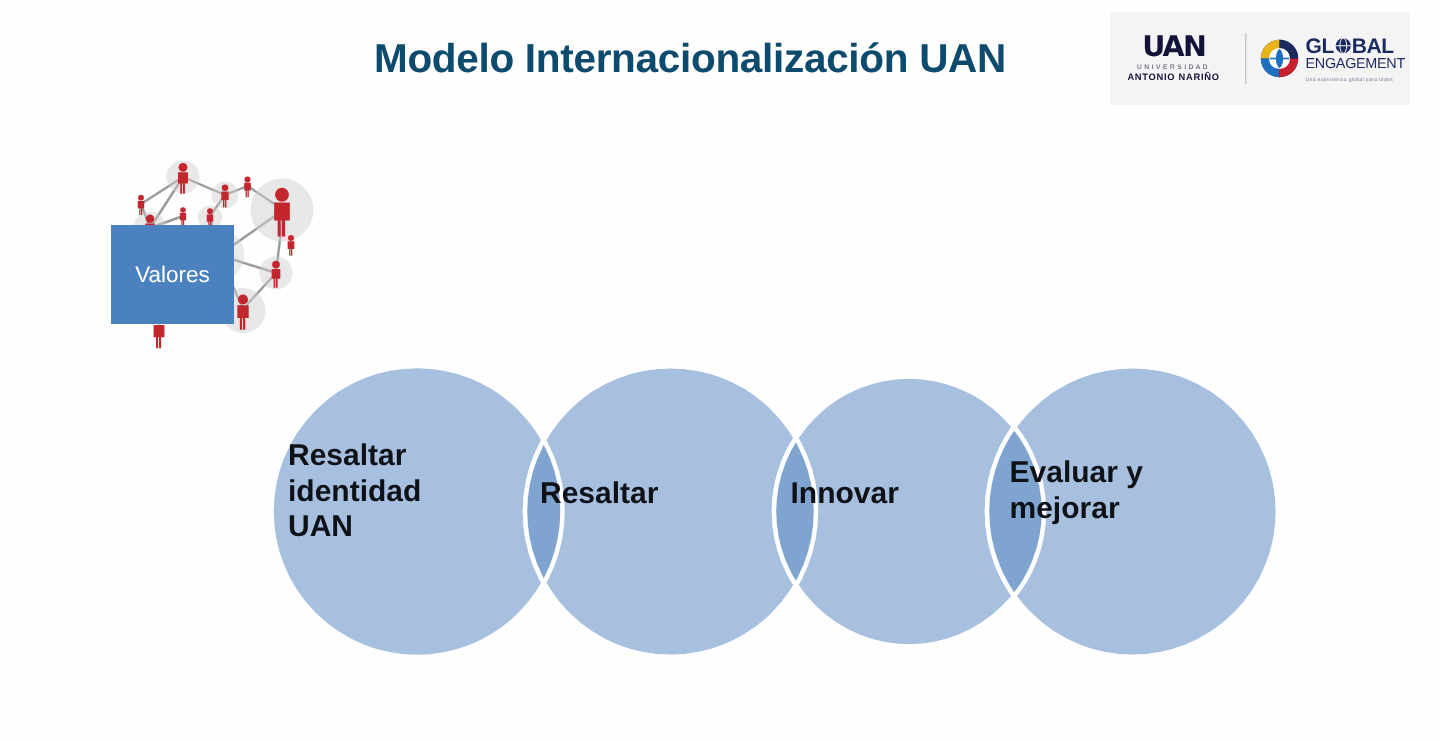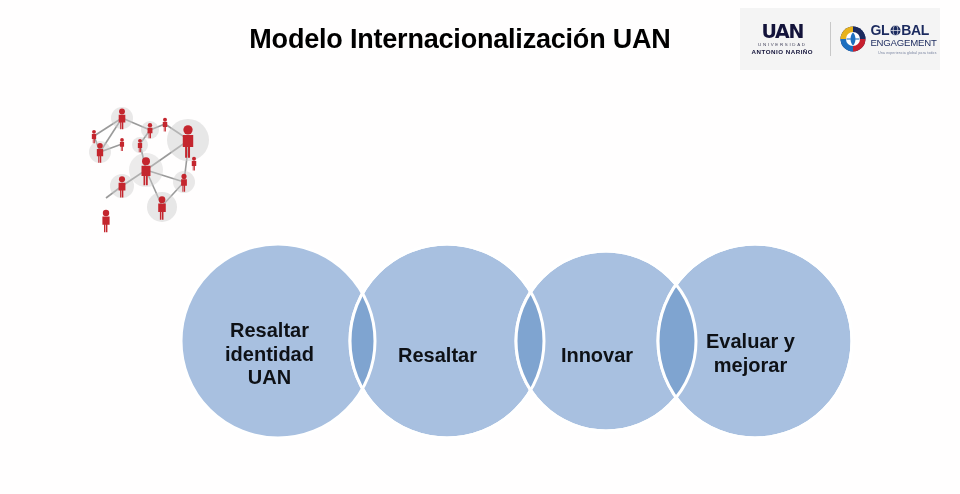--- a/index.html
+++ b/index.html
@@ -19,21 +19,21 @@
 
   
   .slide-title {
     position: absolute;
     left: 180px;
     top: 24px;
     width: 560px;
     text-align: center;
     font-size: 27px;
     font-weight: bold;
-    color: #000000;
+    color: #0c4a6e;
     letter-spacing: -0.2px;
     white-space: nowrap;
   }
 
   
   .logo-panel {
     position: absolute;
     left: 740px;
     top: 8px;
     width: 200px;
@@ -74,21 +74,20 @@
   }
   .logo-divider {
     width: 1px;
     height: 34px;
     background: #C8C8C8;
     margin: 0 9px;
   }
   .logo-ge {
     display: flex;
     align-items: center;
-    text-align: right;
   }
   .ge-globe {
     width: 26px;
     height: 26px;
     margin-right: 4px;
     flex: none;
   }
   .ge-text {
     display: flex;
     flex-direction: column;
@@ -169,28 +168,27 @@
   }
   .venn-svg {
     position: absolute;
     left: 0;
     top: 0;
     width: 690px;
     height: 215px;
   }
   .circle-label {
     position: absolute;
-    text-align: center;
+    text-align: left;
     font-weight: bold;
     color: #0E1116;
     font-size: 20px;
     line-height: 1.18;
     white-space: pre-line;
     pointer-events: none;
-    margin-top: 26px;
   }
   .cl-0 { left: 22px;  top: 59px;  width: 155px; }
   .cl-1 { left: 190px; top: 84px;  width: 155px; }
   .cl-2 { left: 357px; top: 84px;  width: 140px; }
   .cl-3 { left: 503px; top: 70px;  width: 155px; }
 </style>
 </head>
 <body>
 
 <div class="slide-title">Modelo Internacionalización UAN</div>
@@ -318,20 +316,23 @@
         <circle cx="0" cy="-7" r="3.2"></circle>
         <path d="M-3.6 -3.4 h7.2 v8.2 h-2.2 v7.4 h-1.4 v-7.4 h-0.6 v7.4 h-1.4 v-7.4 h-1.6 Z"></path>
       </g>
       <g transform="translate(40,120) scale(1.0)">
         <circle cx="0" cy="-7" r="3.2"></circle>
         <path d="M-3.6 -3.4 h7.2 v8.2 h-2.2 v7.4 h-1.4 v-7.4 h-0.6 v7.4 h-1.4 v-7.4 h-1.6 Z"></path>
       </g>
     </g>
   </svg>
 
+  <div class="valores-box">
+    <span class="valores-label">Valores</span>
+  </div>
 </div>
 
 <div class="venn">
   <svg class="venn-svg" viewBox="0 0 690 215">
     <defs>
       <clipPath id="clipA">
           <circle cx="108" cy="107" r="97"></circle>
         </clipPath>
       <clipPath id="clipB">
           <circle cx="277" cy="107" r="97"></circle>

